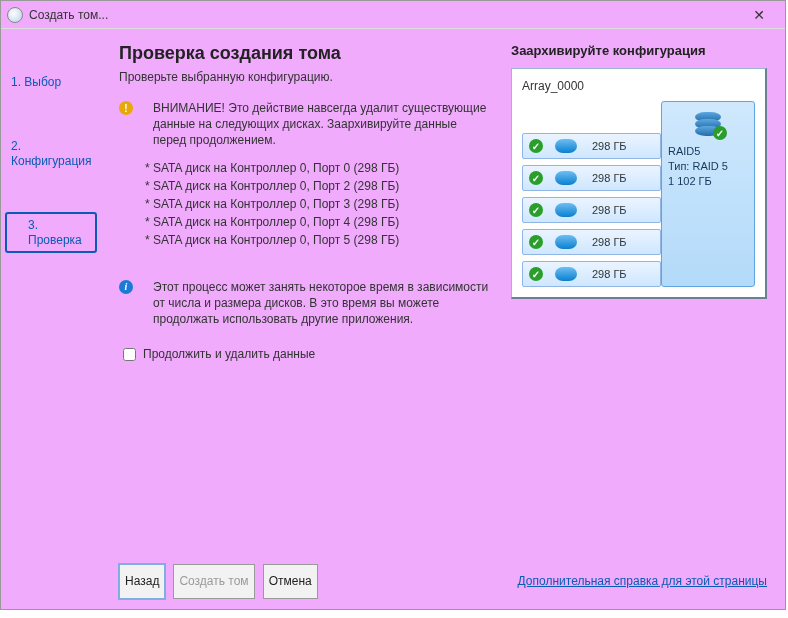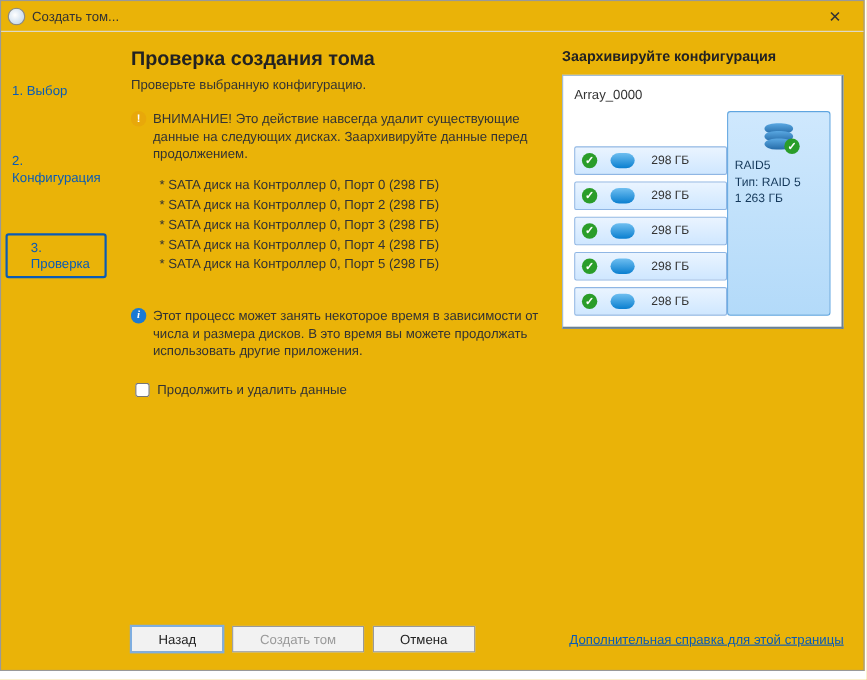--- a/index.html
+++ b/index.html
@@ -10,21 +10,21 @@
   width: 788px;
   height: 618px;
   overflow: hidden;
 }
 .window {
   border: 1px solid #999;
   width: 786px;
   height: 610px;
   display: flex;
   flex-direction: column;
-  background: #eab308;
+  background: #f0abfc;
 }
 .titlebar {
   height: 28px;
   display: flex;
   align-items: center;
   padding: 0 6px;
   border-bottom: 1px solid #ddd;
 }
 .titlebar-icon {
   width: 16px; height: 16px;
@@ -79,21 +79,21 @@
 }
 .left-col { width: 372px; }
 .right-col { flex: 1; }
 h2.heading {
   font-size: 18px;
   font-weight: 700;
   color: #222;
   margin-bottom: 6px;
 }
 .subhead { color: #333; margin-bottom: 16px; font-size: 12px; }
-.msg-block { display: flex; gap: 6px; margin-bottom: 10px; }
+.msg-block { display: flex; gap: 20px; margin-bottom: 10px; }
 .icon-circle {
   width: 14px; height: 14px;
   border-radius: 50%;
   flex-shrink: 0;
   margin-top: 1px;
   display: flex; align-items: center; justify-content: center;
   font-size: 10px; font-weight: bold; color: #fff;
 }
 .icon-warn { background: #e8a80a; color:#fff; }
 .icon-warn::before { content: "!"; color:#fff; }
@@ -169,22 +169,22 @@
 .footer {
   height: 42px;
   border-top: none;
   display: flex;
   align-items: center;
   padding: 6px 0 4px 0;
 }
 .btn {
   border: 1px solid #9a9a9a;
   background: #f2f2f2;
-  height: 24px;
-  padding: 0 24px;
+  height: 35px;
+  padding: 0 5px;
   font-size: 12px;
   color: #222;
   cursor: pointer;
   display: inline-flex; align-items: center; justify-content: center;
   margin-right: 8px;
 }
 .btn.highlight { outline: 2px solid #7faee0; outline-offset: -1px; }
 .btn.disabled { color: #9a9a9a; cursor: default; }
 .footer-spacer { flex: 1; }
 .help-link { color: #0a5bb5; text-decoration: underline; font-size: 12px; cursor: pointer; }
@@ -275,21 +275,21 @@
                 <div class="volume-icon-wrap">
                   <div class="db-icon">
                     <div class="cyl c1"></div>
                     <div class="cyl c2"></div>
                     <div class="cyl c3"></div>
                     <div class="vbadge"></div>
                   </div>
                 </div>
                 <div class="vol-line">RAID5</div>
                 <div class="vol-line">Тип: RAID 5</div>
-                <div class="vol-line">1 263 ГБ</div>
+                <div class="vol-line">1 102 ГБ</div>
               </div>
             </div>
           </div>
         </div>
       </div>
 
       <div class="footer">
         <button class="btn highlight">Назад</button>
         <button class="btn disabled">Создать том</button>
         <button class="btn">Отмена</button>

